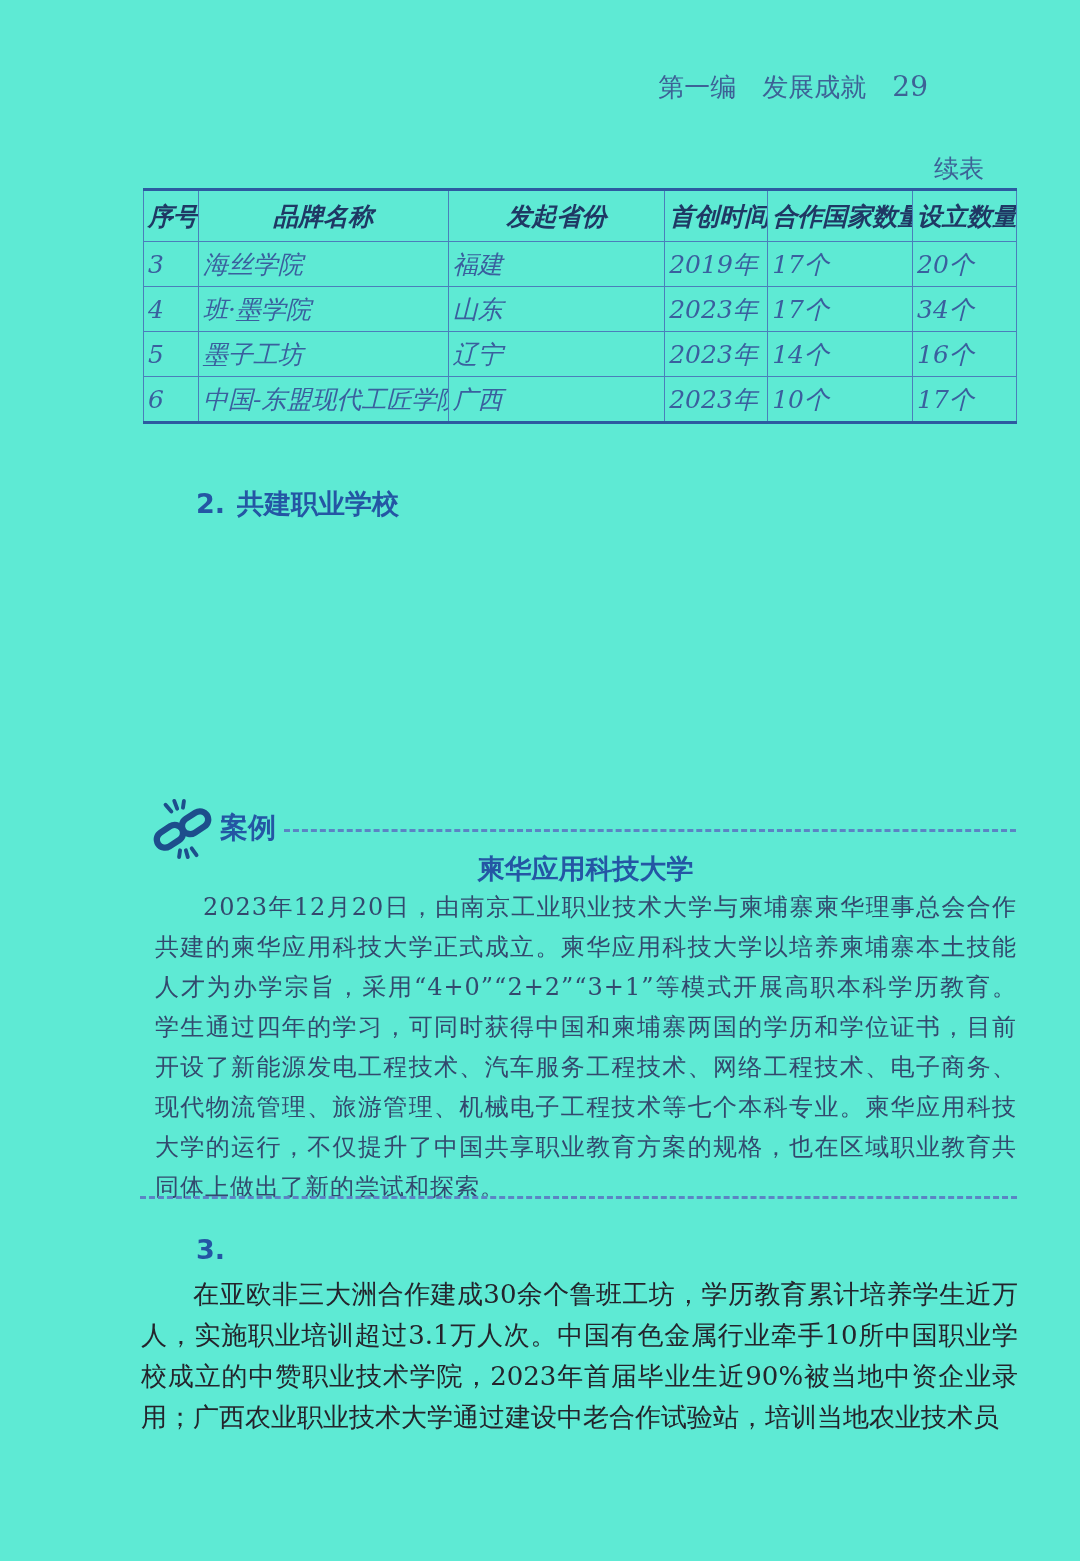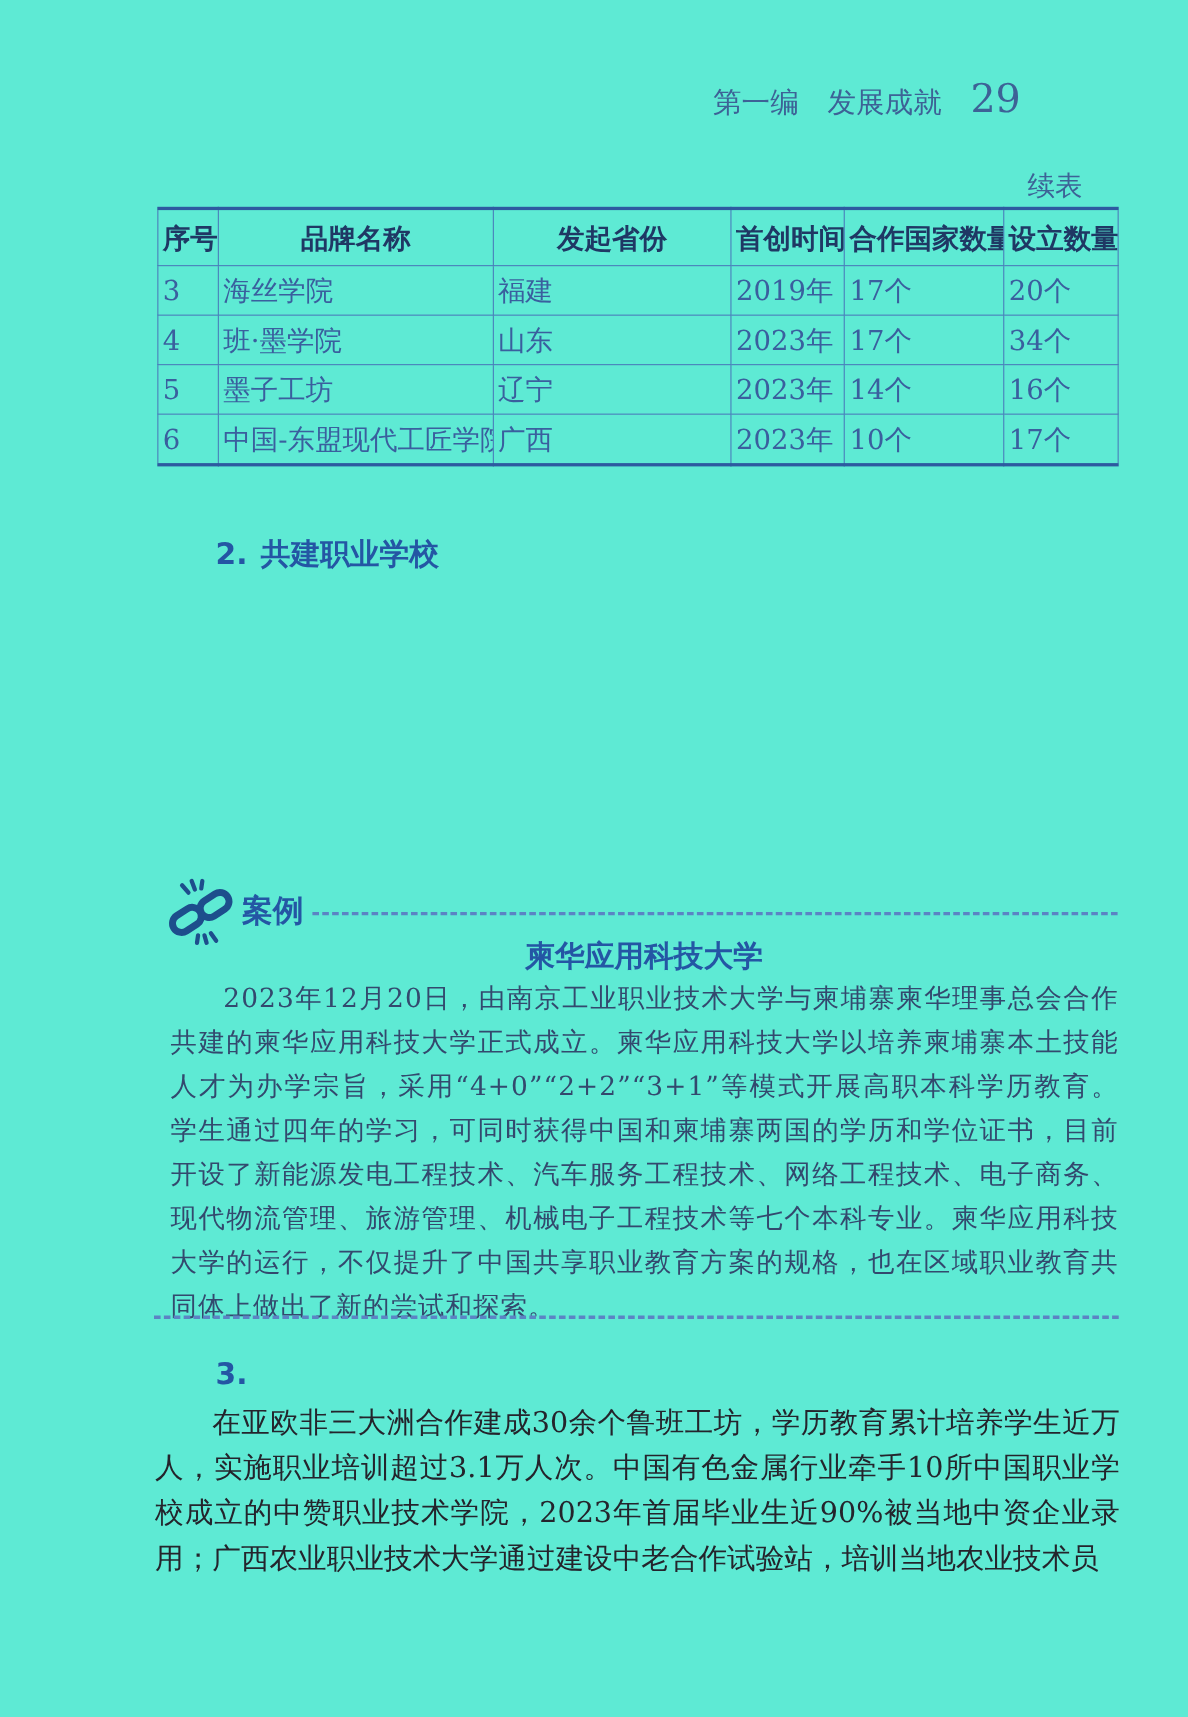--- a/index.html
+++ b/index.html
@@ -16,21 +16,21 @@
   .running-head{
     position:absolute;
     top:70px;
     right:152px;
     display:flex;
     align-items:baseline;
     gap:26px;
     color:#3d6296;
     font-size:26px;
   }
-  .running-head .pageno{font-size:36px;}
+  .running-head .pageno{font-size:28px;}
   
   .table-note{
     position:absolute;
     top:152px;
     right:96px;
     color:#3d6296;
     font-size:25px;
   }
   
   .brand-table{
@@ -42,20 +42,21 @@
     table-layout:fixed;
     border-top:3px solid #2d5aa0;
     border-bottom:3px solid #2d5aa0;
   }
   .brand-table th,.brand-table td{
     border:1.5px solid #4a7ebb;
     vertical-align:middle;
     padding:0 4px;
     overflow:hidden;
     white-space:nowrap;
+    font-style:italic;
   }
   .brand-table th{
     height:50px;
     font-size:25px;
     font-weight:bold;
     color:#1f3864;
   }
   .brand-table td{
     height:44px;
     font-size:25px;

